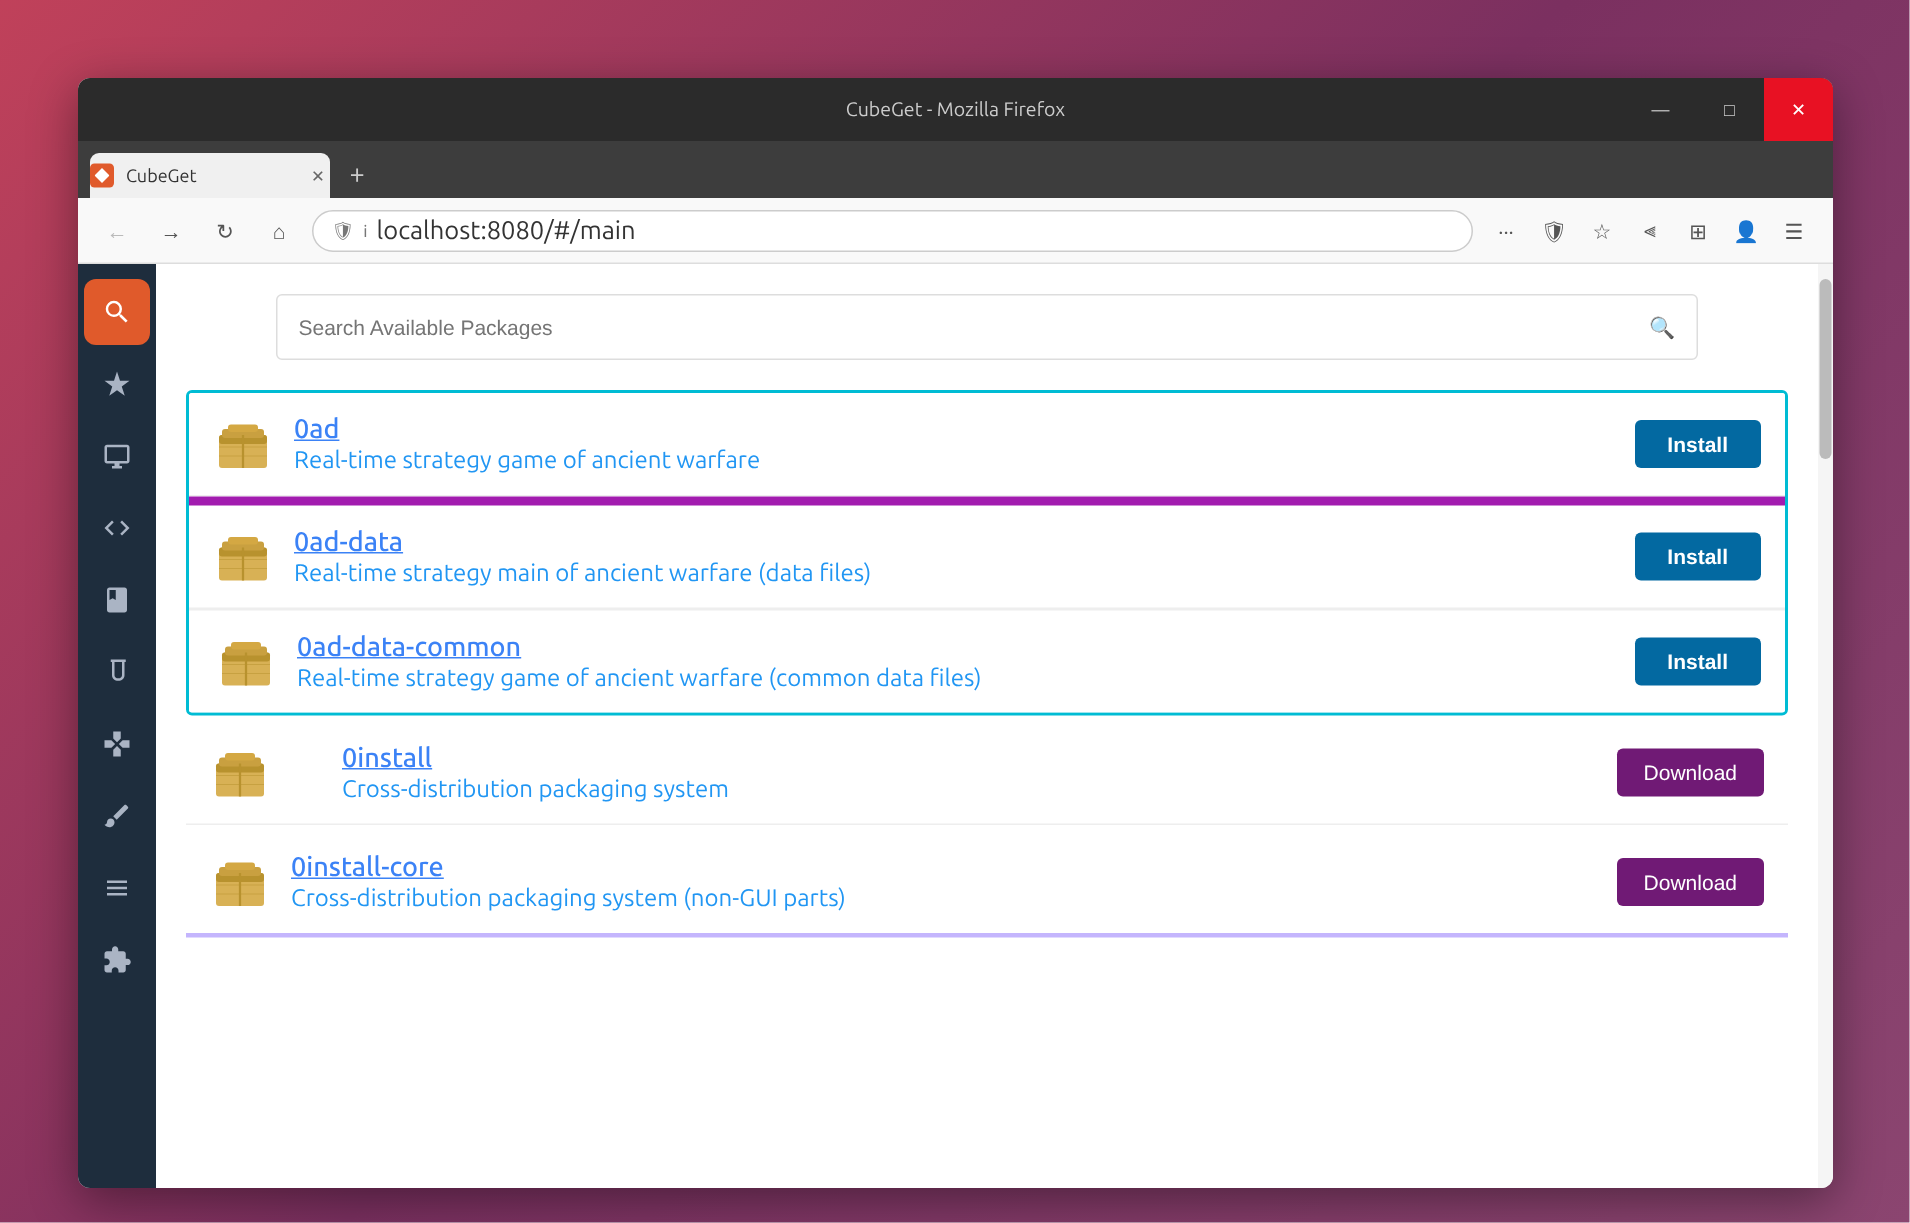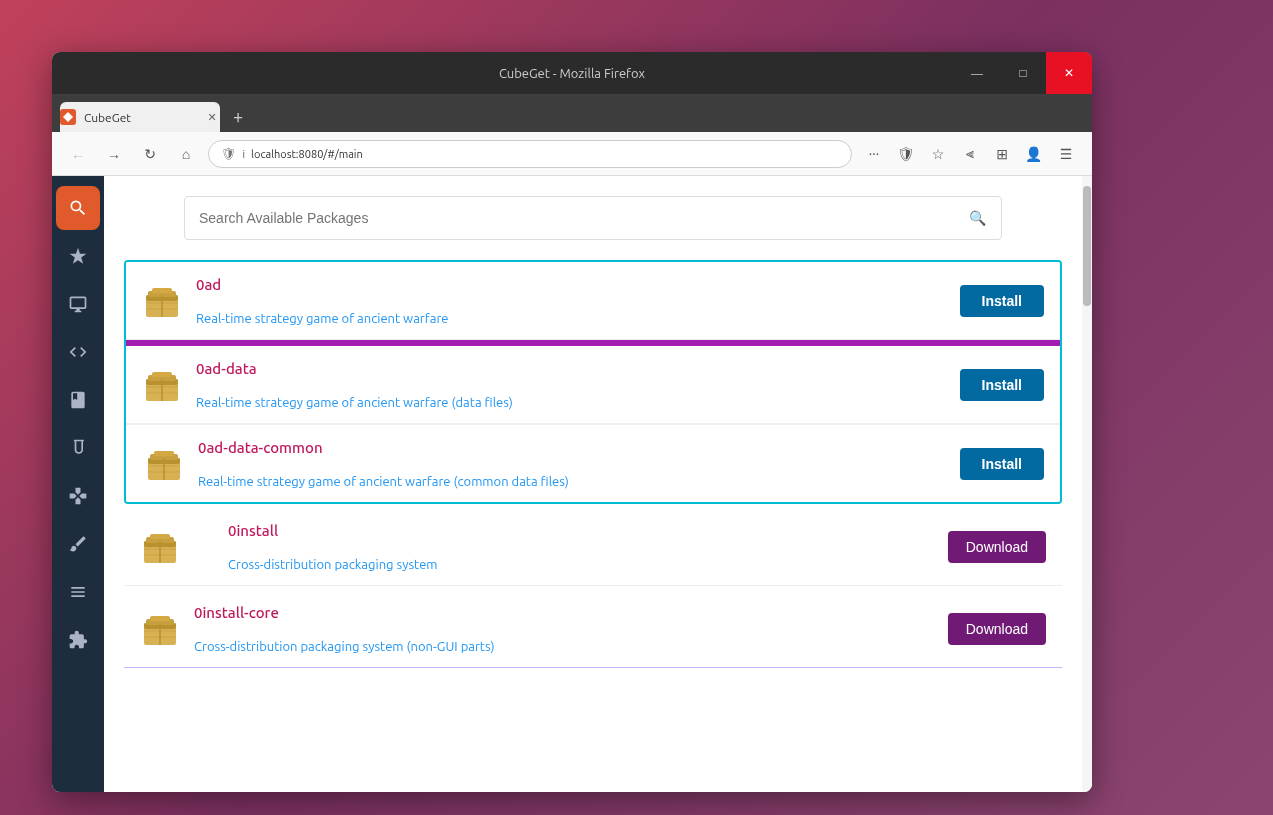--- a/index.html
+++ b/index.html
@@ -9,21 +9,21 @@
       height: 815px;
       font-family: -apple-system, BlinkMacSystemFont, 'Segoe UI', Ubuntu, sans-serif;
       overflow: hidden;
     }
 
     
     .browser-window {
       position: absolute;
       top: 52px;
       left: 52px;
-      width: 1040px;
+      width: 1170px;
       height: 740px;
       background: #fff;
       border-radius: 8px;
       box-shadow: 0 8px 32px rgba(0,0,0,0.4);
       overflow: hidden;
       display: flex;
       flex-direction: column;
     }
 
     
@@ -160,21 +160,21 @@
       gap: 6px;
       font-size: 13px;
       color: #333;
     }
     .address-bar-shield {
       color: #777;
       font-size: 12px;
     }
     .address-text {
       color: #333;
-      font-size: 11px;
+      font-size: 17px;
     }
     .address-lock {
       color: #777;
       font-size: 11px;
     }
     .nav-right-icons {
       display: flex;
       align-items: center;
       gap: 4px;
     }
@@ -303,28 +303,29 @@
     .pkg-icon-svg {
       width: 40px;
       height: 40px;
     }
 
     
     .package-info {
       flex: 1;
     }
     .package-name {
-      font-size: 15px;
-      color: #be185d;
+      font-size: 18px;
+      color: #3b82f6;
       font-weight: 500;
+      text-decoration: underline;
     }
     .package-desc {
-      font-size: 13px;
+      font-size: 16px;
       color: #2196f3;
-      margin-top: 18px;
+      margin-top: 2px;
     }
 
     
     .btn-install {
       background: #0369a1;
       color: #fff;
       border: none;
       border-radius: 4px;
       padding: 8px 22px;
       font-size: 14px;
@@ -509,21 +510,21 @@
                 <rect x="4" y="14" width="32" height="6" rx="2" fill="#b8922e"></rect>
                 <rect x="6" y="10" width="28" height="6" rx="2" fill="#c9a040"></rect>
                 <rect x="10" y="7" width="20" height="5" rx="2" fill="#d4a843"></rect>
                 <line x1="20" y1="14" x2="20" y2="36" stroke="#b8922e" stroke-width="1.5"></line>
                 <line x1="4" y1="22" x2="36" y2="22" stroke="#b8922e" stroke-width="0.8" opacity="0.5"></line>
                 <line x1="4" y1="28" x2="36" y2="28" stroke="#b8922e" stroke-width="0.8" opacity="0.5"></line>
               </svg>
             </div>
             <div class="package-info">
               <div class="package-name">0ad-data</div>
-              <div class="package-desc">Real-time strategy game of ancient warfare (data files)</div>
+              <div class="package-desc">Real-time strategy main of ancient warfare (data files)</div>
             </div>
             <button class="btn-install">Install</button>
           </div>
 
           <div class="package-item" style="border-top:1px solid #eee;padding-left:18px;">
             <div class="package-icon">
               <svg class="pkg-icon-svg" viewBox="0 0 40 40" xmlns="http://www.w3.org/2000/svg">
                 <rect x="4" y="14" width="32" height="22" rx="2" fill="#d4a843" opacity="0.9"></rect>
                 <rect x="4" y="14" width="32" height="6" rx="2" fill="#b8922e"></rect>
                 <rect x="6" y="10" width="28" height="6" rx="2" fill="#c9a040"></rect>
@@ -554,21 +555,21 @@
               <line x1="4" y1="28" x2="36" y2="28" stroke="#b8922e" stroke-width="0.8" opacity="0.5"></line>
             </svg>
           </div>
           <div class="package-info">
             <div class="package-name">0install</div>
             <div class="package-desc">Cross-distribution packaging system</div>
           </div>
           <button class="btn-download">Download</button>
         </div>
 
-        <div class="package-item normal" style="border-bottom:1px solid #c4b5fd; margin-top:4px;">
+        <div class="package-item normal" style="border-bottom:3px solid #c4b5fd; margin-top:4px;">
           <div class="package-icon">
             <svg class="pkg-icon-svg" viewBox="0 0 40 40" xmlns="http://www.w3.org/2000/svg">
               <rect x="4" y="14" width="32" height="22" rx="2" fill="#d4a843" opacity="0.9"></rect>
               <rect x="4" y="14" width="32" height="6" rx="2" fill="#b8922e"></rect>
               <rect x="6" y="10" width="28" height="6" rx="2" fill="#c9a040"></rect>
               <rect x="10" y="7" width="20" height="5" rx="2" fill="#d4a843"></rect>
               <line x1="20" y1="14" x2="20" y2="36" stroke="#b8922e" stroke-width="1.5"></line>
               <line x1="4" y1="22" x2="36" y2="22" stroke="#b8922e" stroke-width="0.8" opacity="0.5"></line>
               <line x1="4" y1="28" x2="36" y2="28" stroke="#b8922e" stroke-width="0.8" opacity="0.5"></line>
             </svg>

